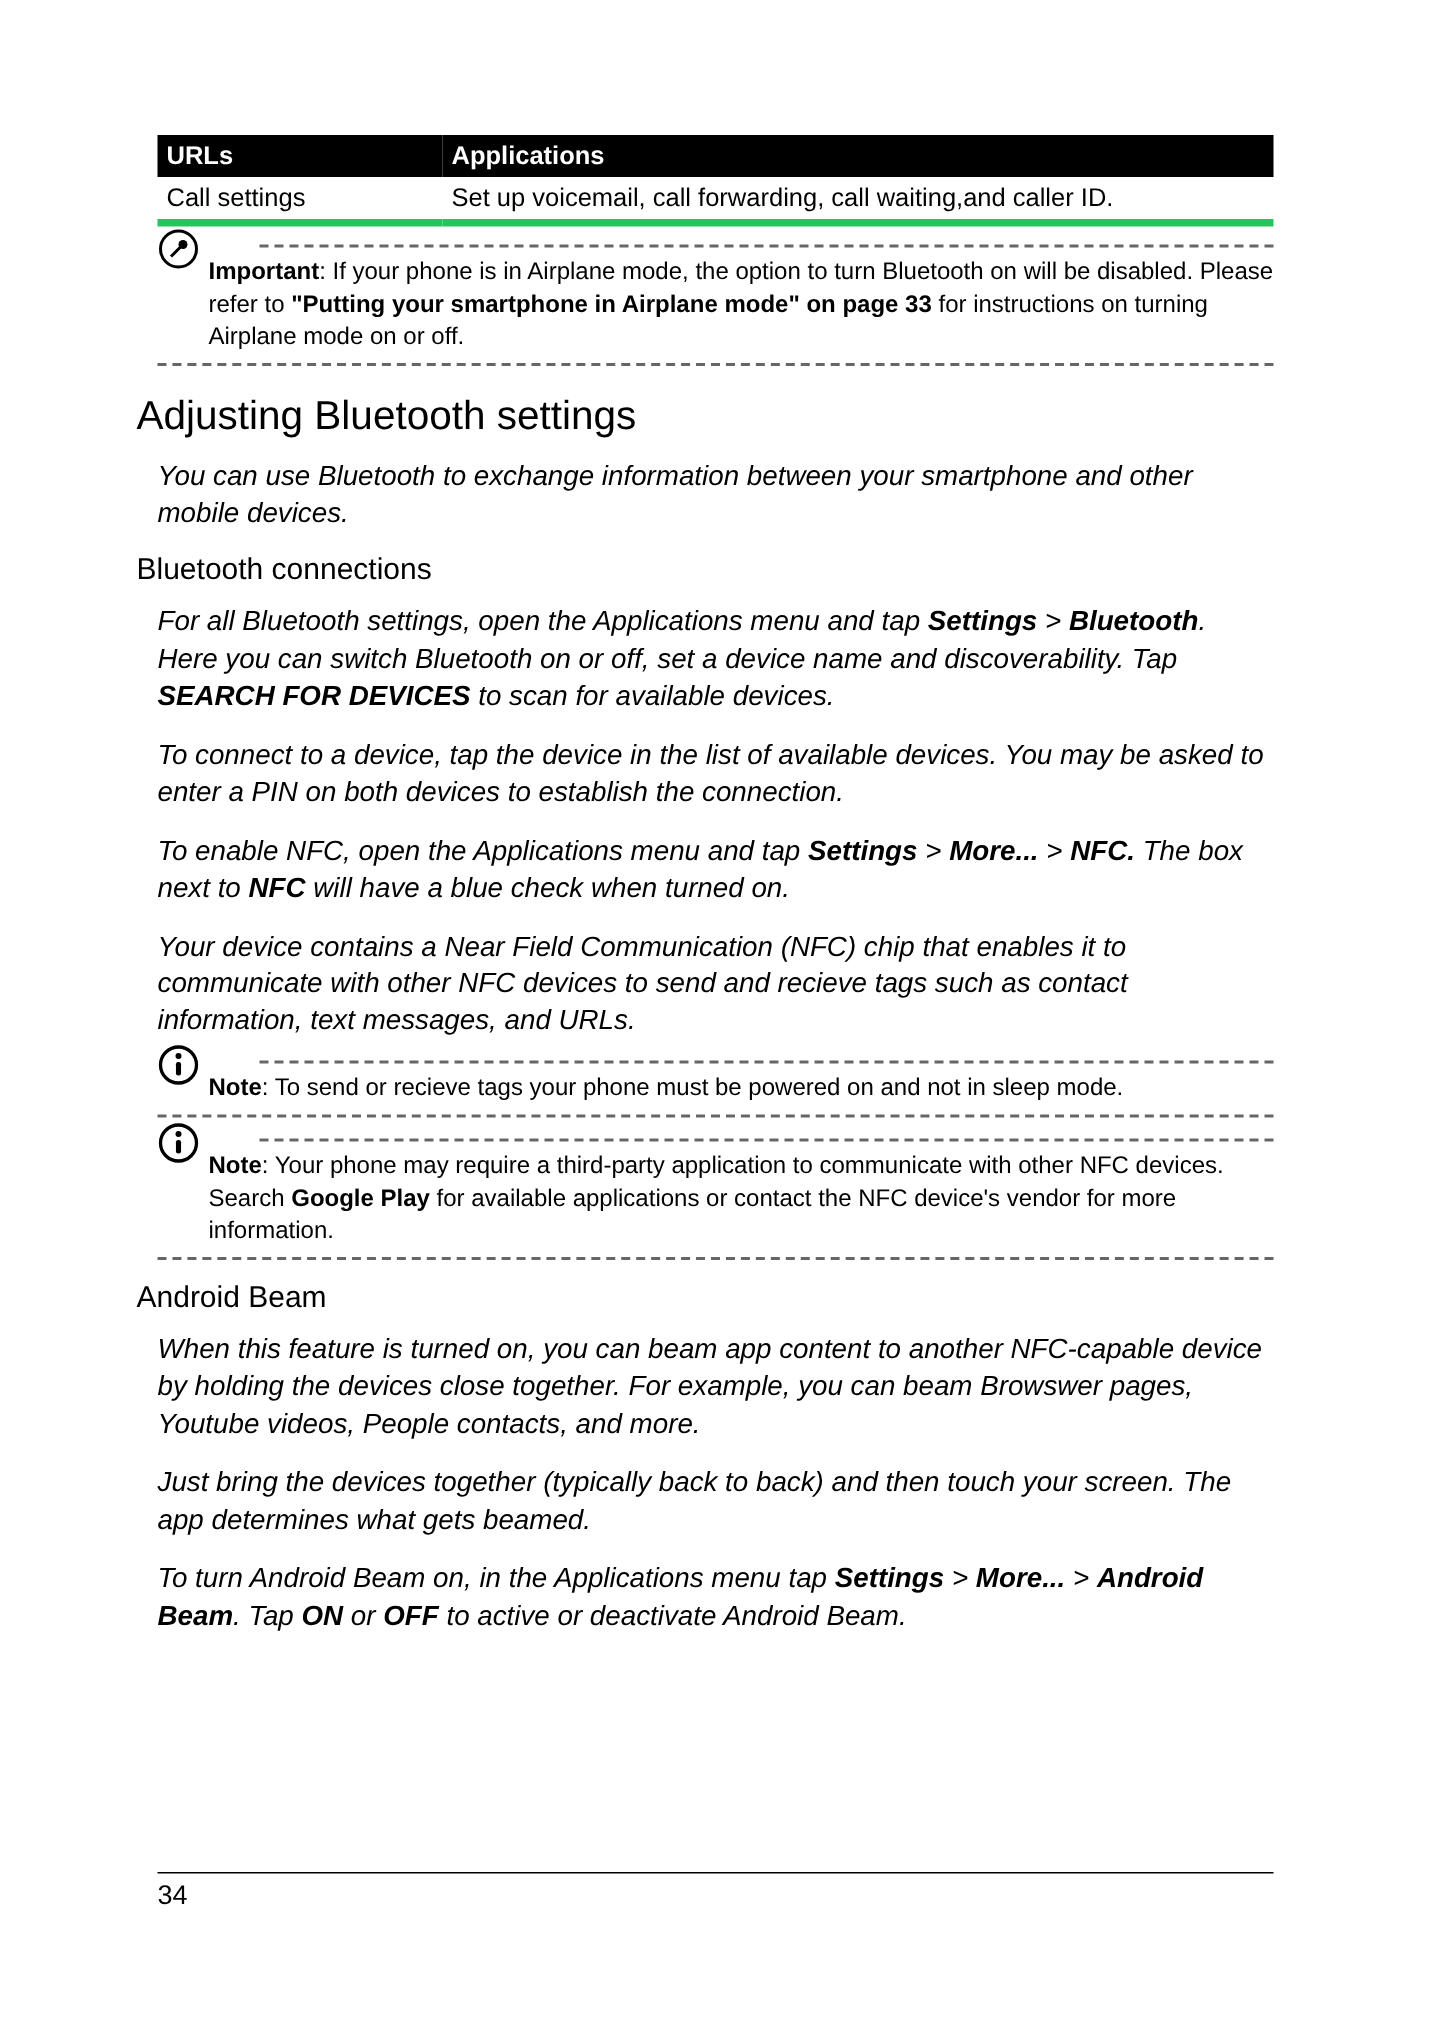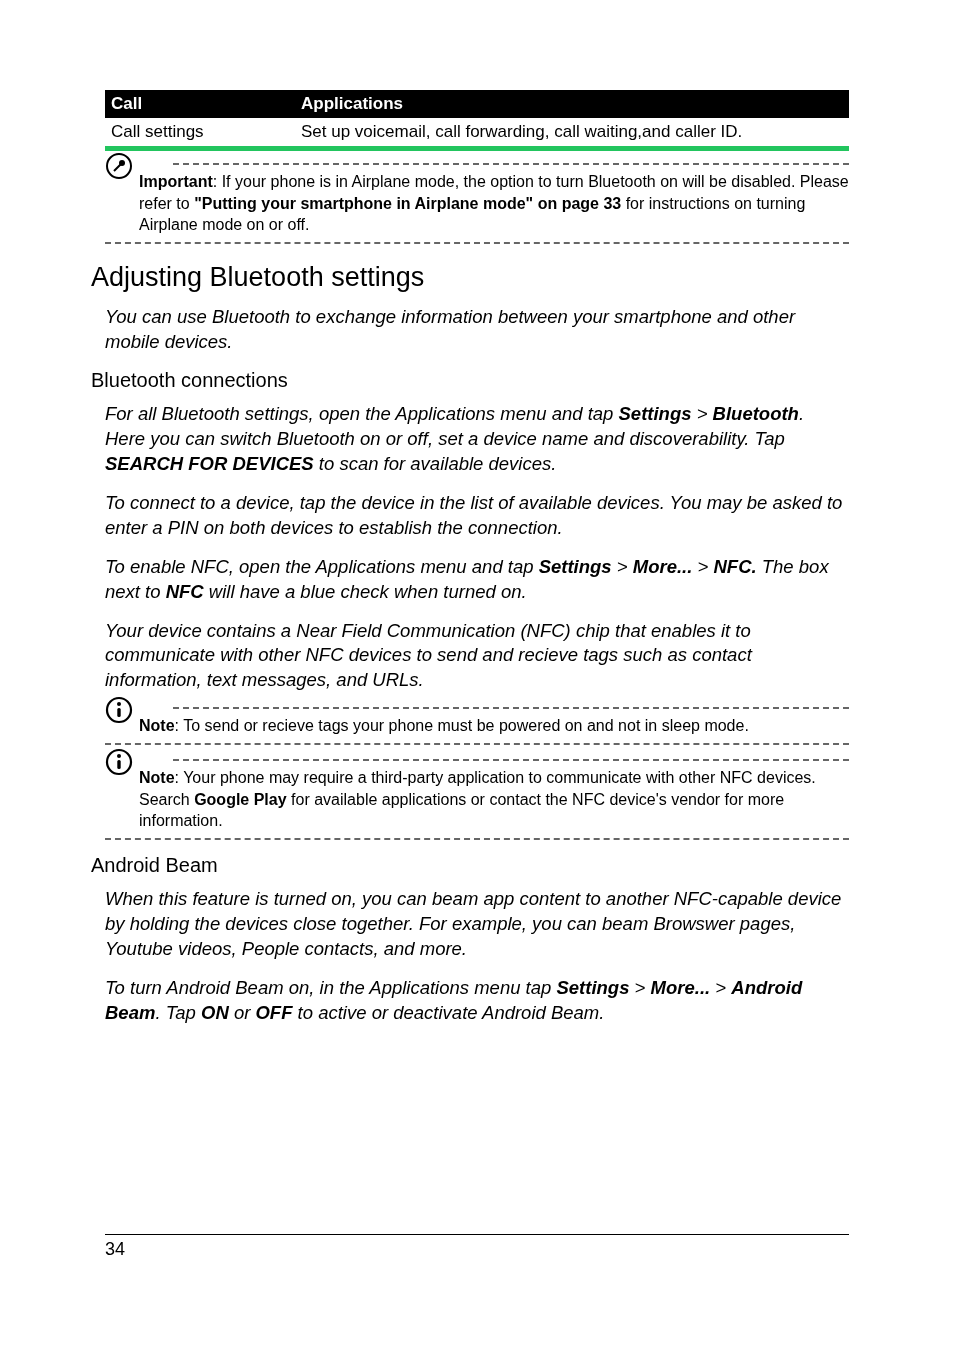--- a/index.html
+++ b/index.html
@@ -14,31 +14,31 @@
   .note-border-top, .note-border-bottom { border-top: 2px dashed #666; height: 0; }
   .note-border-top { margin-left: 34px; margin-bottom: 6px; }
   .note-border-bottom-wrap { margin-top: 6px; }
   .note-icon { position: absolute; left: 0; top: -11px; width: 28px; height: 28px; }
   .note-icon svg { width: 28px; height: 28px; }
   .note-text { font-size: 16px; line-height: 1.35; }
   h2.sec { font-size: 27px; font-weight: normal; margin: 18px 0 12px -14px; }
   h3.sub { font-size: 20px; font-weight: normal; margin: 12px 0 10px -14px; }
   p.body { font-size: 18.5px; line-height: 1.35; margin: 0 0 14px 0; font-style: italic; }
   strong { font-weight: bold; }
-  .footer { position: absolute; bottom: 92px; left: 105px; right: 105px; border-top: 1px solid #000; padding-top: 4px; font-size: 18px; }
+  .footer { position: absolute; bottom: 78px; left: 105px; right: 105px; border-top: 1px solid #000; padding-top: 4px; font-size: 18px; }
 </style>
 </head>
 <body>
 
 <div class="page">
 
   <table class="tbl">
     <thead>
       <tr>
-        <th>Call</th>
+        <th>URLs</th>
         <th>Applications</th>
       </tr>
     </thead>
     <tbody>
       <tr>
         <td>Call settings</td>
         <td>Set up voicemail, call forwarding, call waiting,and caller ID.</td>
       </tr>
     </tbody>
   </table>
@@ -103,20 +103,21 @@
     <div class="note-text">
       <strong>Note</strong><span>: Your phone may require a third-party application to communicate with other NFC devices. Search </span><strong>Google Play</strong><span> for available applications or contact the NFC device's vendor for more information.</span>
     </div>
     <div class="note-border-bottom-wrap">
         <div class="note-border-bottom" style="margin-left:-34px;"></div>
       </div>
   </div>
 
   <h3 class="sub">Android Beam</h3>
   <p class="body">When this feature is turned on, you can beam app content to another NFC-capable device by holding the devices close together. For example, you can beam Browswer pages, Youtube videos, People contacts, and more.</p>
+  <p class="body">Just bring the devices together (typically back to back) and then touch your screen. The app determines what gets beamed.</p>
   <p class="body">
     <span>To turn Android Beam on, in the Applications menu tap </span><strong>Settings</strong><span> &gt; </span><strong>More...</strong><span> &gt; </span><strong>Android Beam</strong><span>. Tap </span><strong>ON</strong><span> or </span><strong>OFF</strong><span> to active or deactivate Android Beam.</span>
   </p>
 
 </div>
 
 <div class="footer">
   <span>34</span>
 </div>
 

